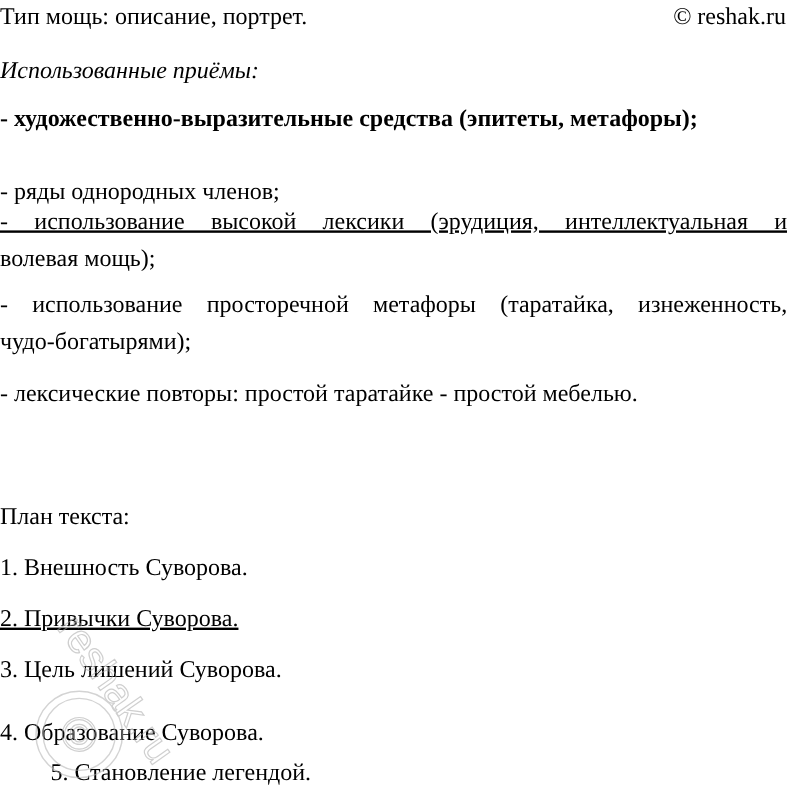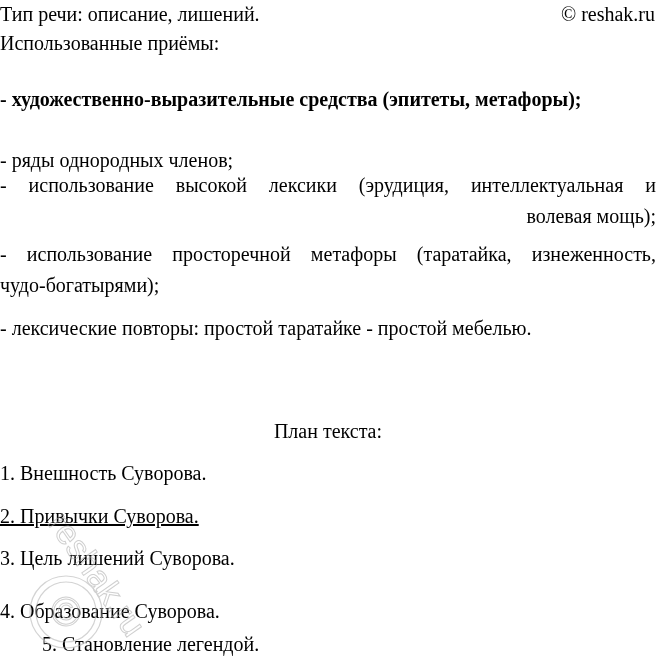--- a/index.html
+++ b/index.html
@@ -42,38 +42,38 @@
       height: 170px;
       pointer-events: none;
       opacity: 0.55;
     }
   </style>
 </head>
 <body>
 
 <div>
 
-  <div class="line" style="top:2px;">Тип речи: описание, лишений.</div>
+  <div class="line" style="top:2px;">Тип мощь: описание, портрет.</div>
   <div class="copyright" style="top:2px;">© reshak.ru</div>
 
-  <div class="line" style="top:31px;">Использованные приёмы:</div>
+  <div class="line" style="top:47px;font-style:italic;">Использованные приёмы:</div>
 
   <div class="line" style="top:87px;font-weight:bold;">- художественно-выразительные средства (эпитеты, метафоры);</div>
 
   <div class="line" style="top:148px;">- ряды однородных членов;</div>
 
-  <div class="line justify" style="top:173px;">- использование высокой лексики (эрудиция, интеллектуальная и</div>
-  <div class="line" style="top:204px;text-align:right;">волевая мощь);</div>
+  <div class="line justify" style="top:173px;text-decoration:underline;">- использование высокой лексики (эрудиция, интеллектуальная и</div>
+  <div class="line" style="top:204px;">волевая мощь);</div>
 
   <div class="line justify" style="top:242px;">- использование просторечной метафоры (таратайка, изнеженность,</div>
   <div class="line" style="top:273px;">чудо-богатырями);</div>
 
   <div class="line" style="top:316px;">- лексические повторы: простой таратайке - простой мебелью.</div>
 
-  <div class="line" style="top:419px;text-align:center;">План текста:</div>
+  <div class="line" style="top:419px;">План текста:</div>
 
   <div class="line" style="top:461px;">1. Внешность Суворова.</div>
   <div class="line" style="top:504px;text-decoration:underline;">2. Привычки Суворова.</div>
   <div class="line" style="top:546px;">3. Цель лишений Суворова.</div>
   <div class="line" style="top:557px;margin-top:42px;">4. Образование Суворова.</div>
   <div class="line" style="top:632px;margin-left:42px;">5. Становление легендой.</div>
 
   <svg class="watermark" viewBox="0 0 160 170">
     <circle cx="48" cy="112" r="36" fill="none" stroke="#b0b0b0" stroke-width="1.2"></circle>
     <circle cx="48" cy="112" r="30" fill="none" stroke="#b0b0b0" stroke-width="1.2"></circle>

